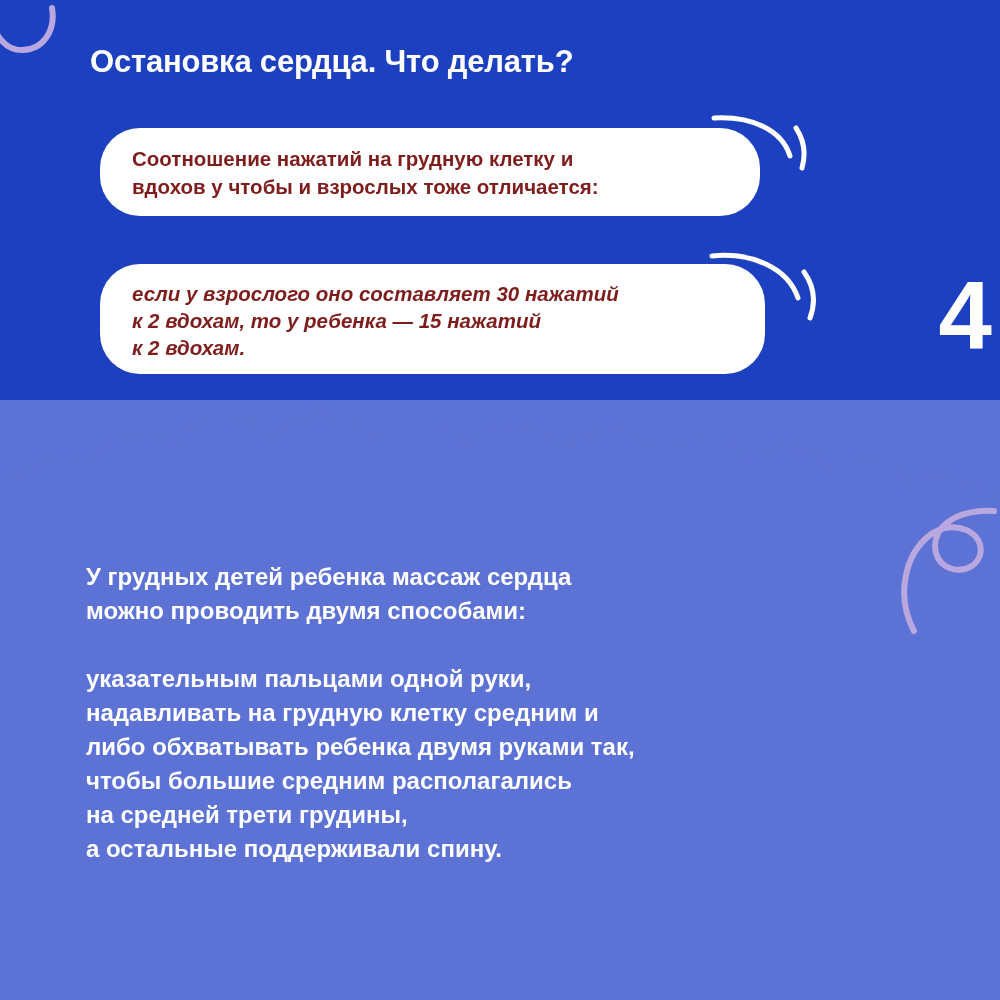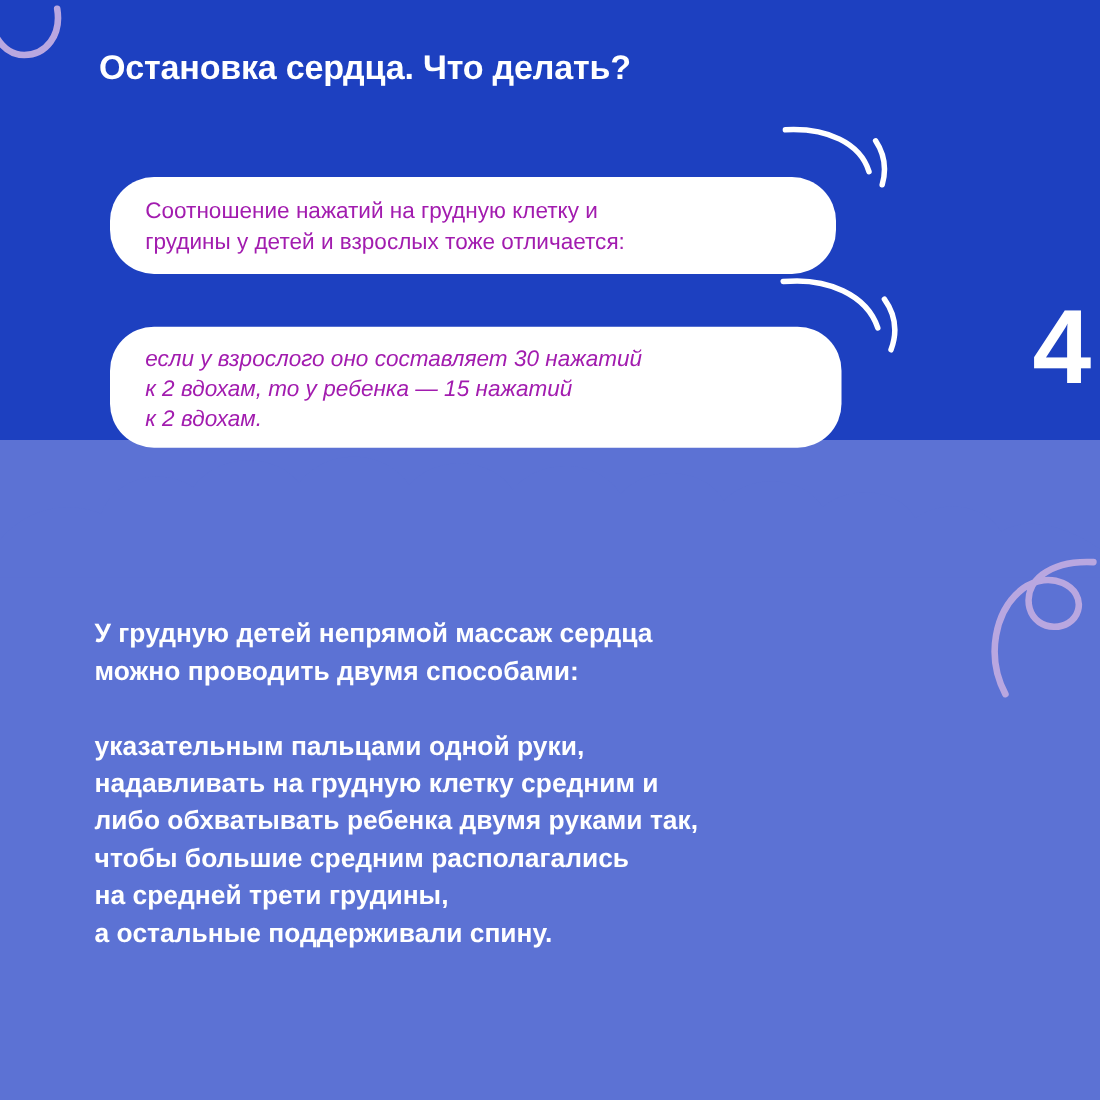--- a/index.html
+++ b/index.html
@@ -73,24 +73,23 @@
     font-size: 96px;
     font-weight: bold;
     line-height: 1;
   }
 
   
   .callout {
     position: absolute;
     background: #ffffff;
     border-radius: 40px;
-    color: #a21caf;
-    font-weight: normal;
+    color: #7f1d1d;
+    font-weight: bold;
     box-sizing: border-box;
-    margin-top: 33px;
   }
   .callout-1 {
     left: 100px; top: 128px;
     width: 660px; height: 88px;
     padding: 17px 40px 0 32px;
     font-size: 20.5px;
     line-height: 28px;
   }
   .callout-2 {
     left: 100px; top: 264px;
@@ -155,36 +154,36 @@
   <div class="heading">Остановка сердца. Что делать?</div>
 
   <div class="numeral">4</div>
 
   <svg class="arc arc-1" viewBox="0 0 110 70">
     <path d="M14,8 C52,6 82,20 90,46" fill="none" stroke="#ffffff" stroke-width="5" stroke-linecap="round"></path>
     <path d="M96,18 C104,30 106,44 102,58" fill="none" stroke="#ffffff" stroke-width="5" stroke-linecap="round"></path>
   </svg>
   <div class="callout callout-1">
     <span class="line">Соотношение нажатий на грудную клетку и</span>
-    <span class="line">грудины у детей и взрослых тоже отличается:</span>
+    <span class="line">вдохов у чтобы и взрослых тоже отличается:</span>
   </div>
 
   <svg class="arc arc-2" viewBox="0 0 120 85">
     <path d="M12,10 C52,6 88,22 98,52" fill="none" stroke="#ffffff" stroke-width="5" stroke-linecap="round"></path>
     <path d="M104,26 C114,40 116,56 110,72" fill="none" stroke="#ffffff" stroke-width="5" stroke-linecap="round"></path>
   </svg>
   <div class="callout callout-2">
     <span class="line">если у взрослого оно составляет 30 нажатий</span>
     <span class="line">к 2 вдохам, то у ребенка — 15 нажатий</span>
     <span class="line">к 2 вдохам.</span>
   </div>
 
   <div class="lower-text">
     <span class="para">
-      <span class="line">У грудную детей непрямой массаж сердца</span>
+      <span class="line">У грудных детей ребенка массаж сердца</span>
       <span class="line">можно проводить двумя способами:</span>
     </span>
     <span class="spacer"></span>
     <span class="para">
       <span class="line">указательным пальцами одной руки,</span>
       <span class="line">надавливать на грудную клетку средним и</span>
       <span class="line">либо обхватывать ребенка двумя руками так,</span>
       <span class="line">чтобы большие средним располагались</span>
       <span class="line">на средней трети грудины,</span>
       <span class="line">а остальные поддерживали спину.</span>

